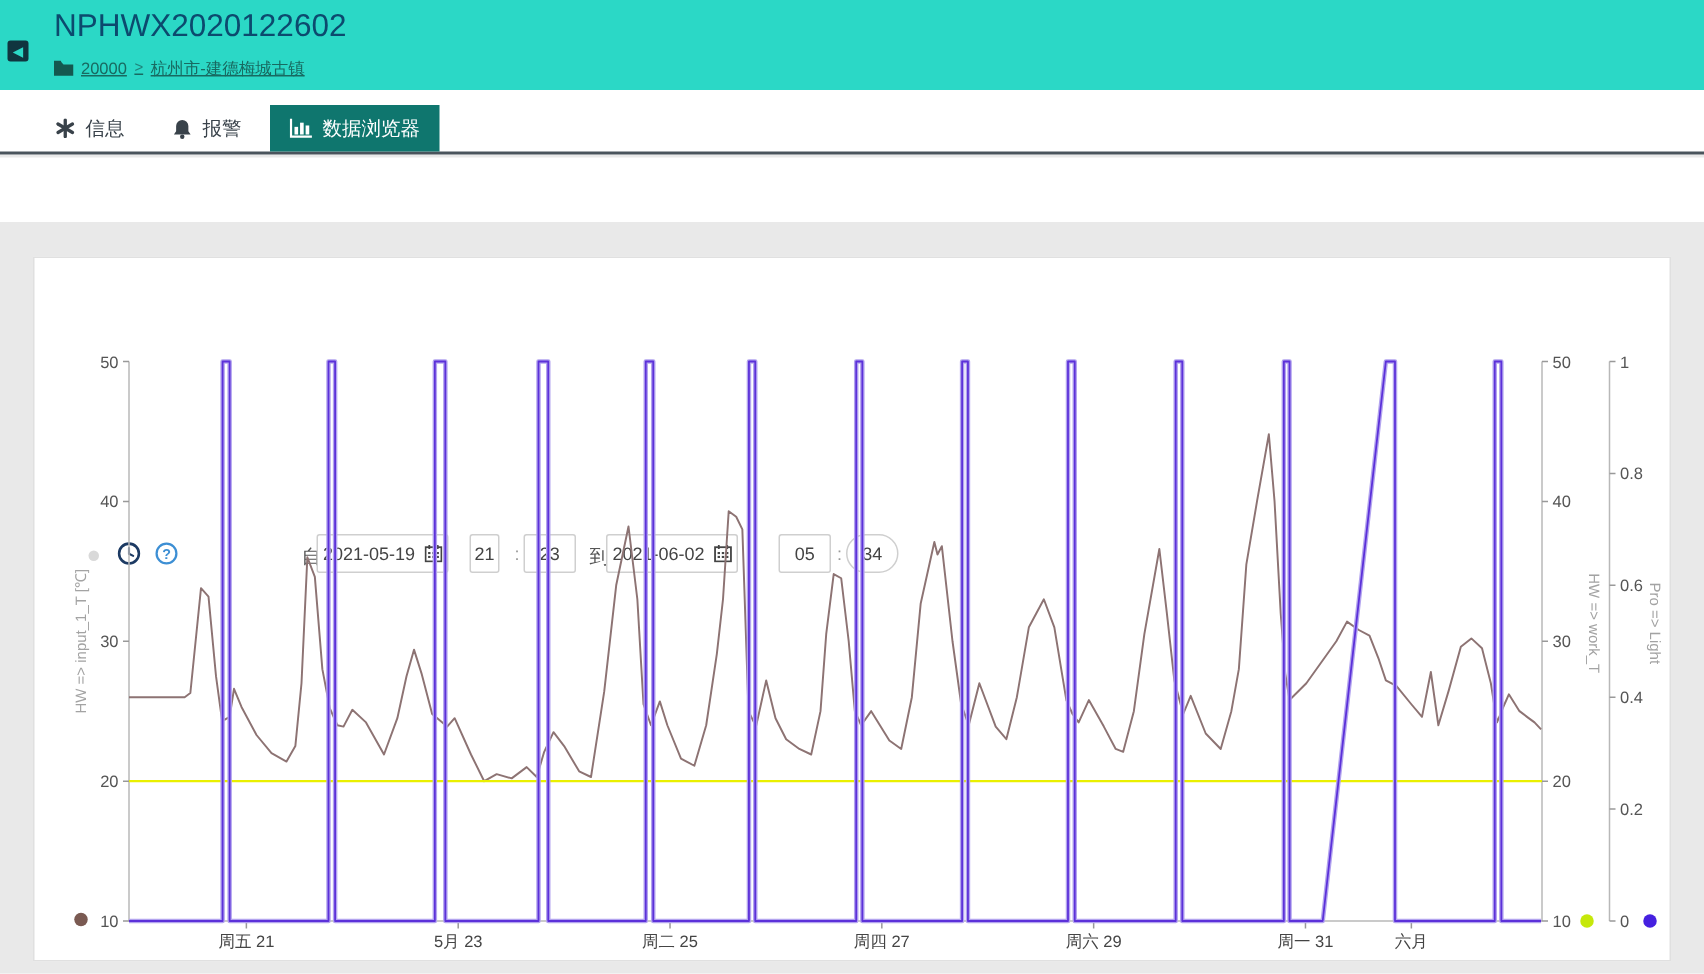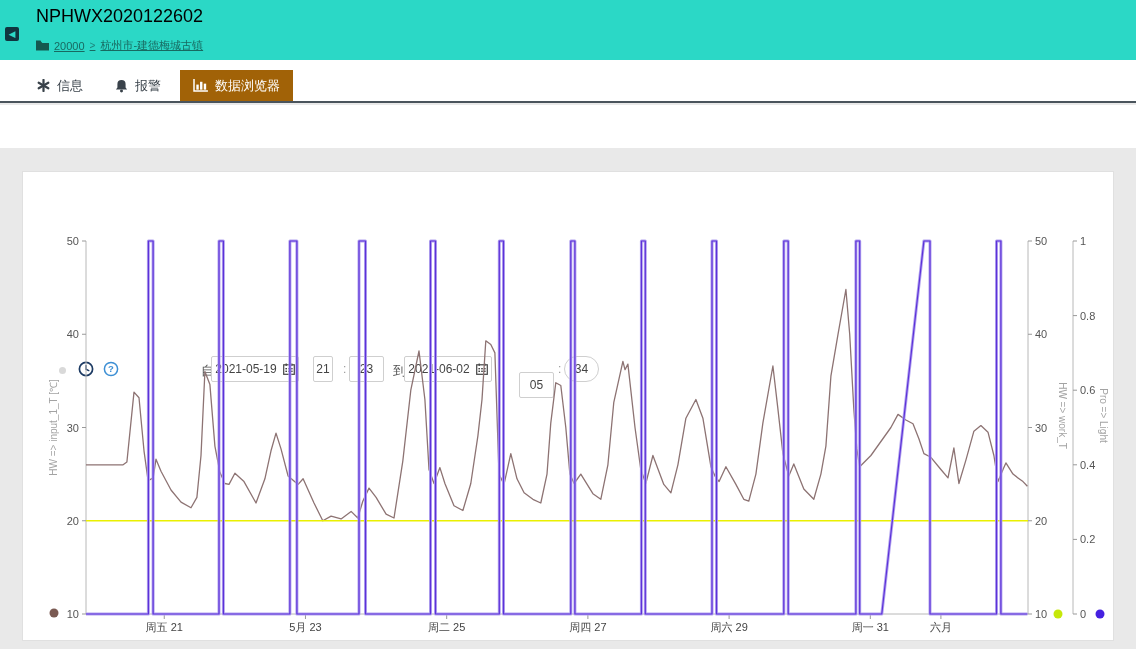--- a/index.html
+++ b/index.html
@@ -2,34 +2,34 @@
 <html><head>
 <meta charset="utf-8">
 <style>
   * { margin:0; padding:0; box-sizing:border-box; }
   html,body { width:1136px; height:649px; overflow:hidden; }
   body { font-family:"Liberation Sans","DejaVu Sans",sans-serif; background:#e9e9e9; }
   #page { position:relative; width:1136px; height:649px; background:#e9e9e9; }
 
   
   .hdr { position:absolute; left:0; top:0; width:1136px; height:60px; background:#2bd8c6; }
-  .hdr-title { position:absolute; left:36px; top:6px; font-size:18px; color:#000000; font-weight:400; }
+  .hdr-title { position:absolute; left:36px; top:6px; font-size:21px; color:#0c4a6e; font-weight:400; }
   .hdr-collapse { position:absolute; left:5px; top:27px; width:14px; height:14px; background:#10353f; border-radius:2px;
                   display:flex; align-items:center; justify-content:center; cursor:pointer; }
   .hdr-collapse span { color:#2bd8c6; font-size:9px; line-height:1; }
   .crumb { position:absolute; left:36px; top:38px; display:flex; align-items:center; gap:5px;
            font-size:11px; color:#186a61;text-decoration:underline; }
   .crumb .sep { color:#1f837a; font-size:10px; }
 
   
   .tabbar { position:absolute; left:0; top:60px; width:1136px; height:43px; background:#ffffff;
             border-bottom:2px solid #4a545c; display:flex; align-items:flex-end; padding-left:24px; gap:6px; }
   .tab { height:31px; display:flex; align-items:center; gap:7px; padding:0 13px;
          font-size:13px; color:#39424a; cursor:pointer; white-space:nowrap; }
-  .tab.active { background:#a16207; color:#ffffff; }
+  .tab.active { background:#0f766e; color:#ffffff; }
   .tab svg { display:block; }
 
   .band-white { position:absolute; left:0; top:105px; width:1136px; height:43px; background:#ffffff; }
 
   
   .panel { position:absolute; left:22px; top:171px; width:1092px; height:470px; background:#ffffff;
            border:1px solid #e0e0e0; }
 
   .ctl-label { position:absolute; top:190px; font-size:13px; color:#555; }
   .ibox { position:absolute; top:184px; height:26px; background:#fff; border:1px solid #cfcfcf; border-radius:2px;
@@ -137,21 +137,21 @@
         <g fill="#444">
             <rect x="2.4" y="5" width="1.6" height="1.4"></rect>
             <rect x="5.2" y="5" width="1.6" height="1.4"></rect>
             <rect x="8" y="5" width="1.6" height="1.4"></rect>
             <rect x="2.4" y="7.6" width="1.6" height="1.4"></rect>
             <rect x="5.2" y="7.6" width="1.6" height="1.4"></rect>
             <rect x="8" y="7.6" width="1.6" height="1.4"></rect>
           </g>
       </svg>
     </div>
-    <div class="ibox" style="left:496px; width:35px;margin-top:16px;">
+    <div class="ibox" style="left:496px; width:35px;">
       <span>05</span>
     </div>
     <span class="colon" style="left:535px;">:</span>
     <div class="ibox" style="left:541px; width:35px;border-radius:13px;">
       <span>34</span>
     </div>
 
     <svg id="chart-svg">
         <g stroke="#b8b8b8" stroke-width="1">
           <line x1="63" y1="69" x2="63" y2="442"></line>

